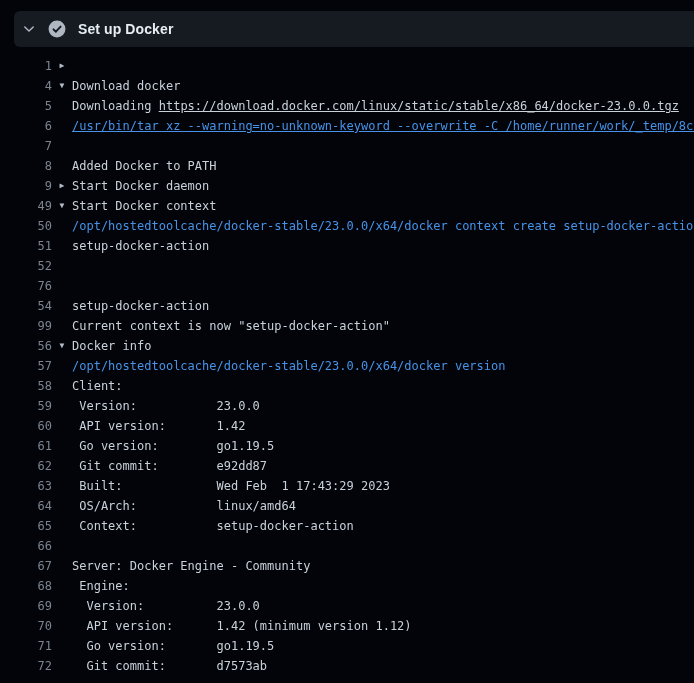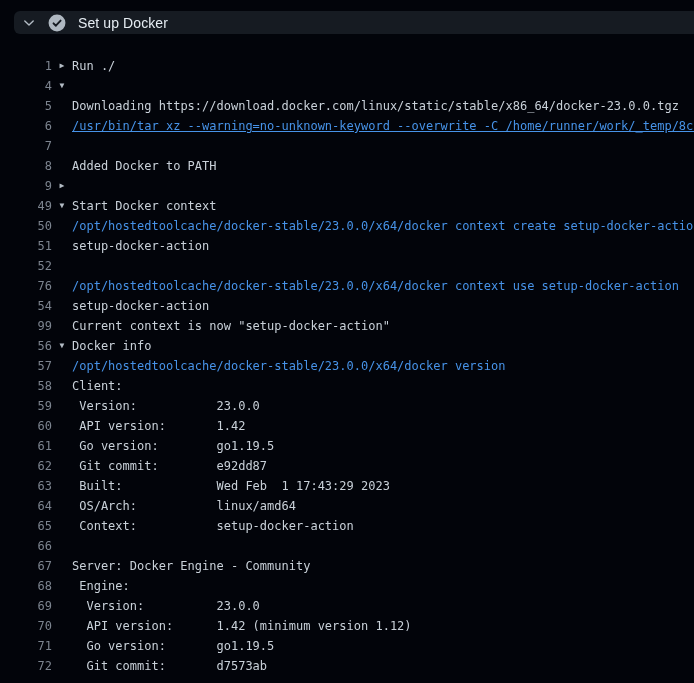--- a/index.html
+++ b/index.html
@@ -3,43 +3,43 @@
 <meta charset="utf-8">
 <style>
   html,body{margin:0;padding:0;}
   body{
     width:694px;height:683px;overflow:hidden;position:relative;
     background:#02040a;
     font-family:"Liberation Sans", sans-serif;
   }
   
   .step-header{
-    position:absolute;left:14px;top:11px;right:0;height:23px;
+    position:absolute;left:14px;top:11px;right:0;height:36px;
     background:#161b22;border-radius:6px 0 0 6px;
-    display:flex;align-items:center;cursor:pointer;
+    display:flex;align-items:center;cursor:pointer;font-weight:bold;
   }
   .chev-box{width:30px;display:flex;align-items:center;justify-content:center;flex:none;}
   .status-box{width:26px;display:flex;align-items:center;justify-content:center;flex:none;}
   .step-title{color:#e6edf3;font-size:14px;margin-left:8px;letter-spacing:.1px;}
   
   .log{
     position:absolute;left:0;top:43px;right:0;bottom:0;
     padding-top:13px;
     font-family:"DejaVu Sans Mono", monospace;
     font-size:12px;line-height:20px;
   }
   .row{display:flex;height:20px;white-space:pre;align-items:stretch;}
   .num{
     width:52px;flex:none;text-align:right;color:#7d8590;cursor:pointer;
   }
   .gutter{width:20px;flex:none;display:flex;align-items:center;justify-content:center;}
   .arrow{font-size:8px;color:#b3bcc5;cursor:pointer;line-height:1;}
   .content{flex:1;min-width:0;overflow:hidden;color:#c9d1d9;}
   .seg-plain{color:#c9d1d9;}
-  .seg-link{color:#c9d1d9;cursor:pointer;}
+  .seg-link{color:#c9d1d9;text-decoration:underline;cursor:pointer;}
   .seg-cmd{color:#4793e8;}
   .seg-cmdlink{color:#4793e8;text-decoration:underline;cursor:pointer;}
 </style>
 </head>
 <body>
 
 <div class="step-header">
   <span class="chev-box">
     <svg width="14" height="14" viewBox="0 0 16 16" fill="none">
       <path d="M3.2 5.8 L8 10.4 L12.8 5.8" stroke="#b3bcc5" stroke-width="1.6" stroke-linecap="round" stroke-linejoin="round"></path>
@@ -48,32 +48,32 @@
   <span class="status-box">
     <svg width="18" height="18" viewBox="0 0 16 16">
       <circle cx="8" cy="8" r="7.5" fill="#afb8c1"></circle>
       <path d="M4.9 8.3 L7.0 10.4 L11.2 5.9" stroke="#161b22" stroke-width="1.7" fill="none" stroke-linecap="round" stroke-linejoin="round"></path>
     </svg>
   </span>
   <span class="step-title">Set up Docker</span>
 </div>
 
 <div class="log">
-    <div class="row"><span class="num">1</span><span class="gutter"><span class="arrow">▶</span></span><span class="content"><span class="seg-plain">Run ./</span></span></div>
-    <div class="row"><span class="num">4</span><span class="gutter"><span class="arrow">▼</span></span></div>
+    <div class="row"><span class="num">1</span><span class="gutter"><span class="arrow">▶</span></span></div>
+    <div class="row"><span class="num">4</span><span class="gutter"><span class="arrow">▼</span></span><span class="content"><span class="seg-plain">Download docker</span></span></div>
     <div class="row"><span class="num">5</span><span class="gutter"></span><span class="content"><span class="seg-plain">Downloading </span><span class="seg-link">https://download.docker.com/linux/static/stable/x86_64/docker-23.0.0.tgz</span></span></div>
     <div class="row"><span class="num">6</span><span class="gutter"></span><span class="content"><span class="seg-cmdlink">/usr/bin/tar xz --warning=no-unknown-keyword --overwrite -C /home/runner/work/_temp/8c91</span></span></div>
     <div class="row"><span class="num">7</span><span class="gutter"></span></div>
     <div class="row"><span class="num">8</span><span class="gutter"></span><span class="content"><span class="seg-plain">Added Docker to PATH</span></span></div>
-    <div class="row"><span class="num">9</span><span class="gutter"><span class="arrow">▶</span></span></div>
+    <div class="row"><span class="num">9</span><span class="gutter"><span class="arrow">▶</span></span><span class="content"><span class="seg-plain">Start Docker daemon</span></span></div>
     <div class="row"><span class="num">49</span><span class="gutter"><span class="arrow">▼</span></span><span class="content"><span class="seg-plain">Start Docker context</span></span></div>
     <div class="row"><span class="num">50</span><span class="gutter"></span><span class="content"><span class="seg-cmd">/opt/hostedtoolcache/docker-stable/23.0.0/x64/docker context create setup-docker-action</span></span></div>
     <div class="row"><span class="num">51</span><span class="gutter"></span><span class="content"><span class="seg-plain">setup-docker-action</span></span></div>
     <div class="row"><span class="num">52</span><span class="gutter"></span></div>
-    <div class="row"><span class="num">76</span><span class="gutter"></span><span class="content"><span class="seg-cmd">/opt/hostedtoolcache/docker-stable/23.0.0/x64/docker context use setup-docker-action</span></span></div>
+    <div class="row"><span class="num">76</span><span class="gutter"></span></div>
     <div class="row"><span class="num">54</span><span class="gutter"></span><span class="content"><span class="seg-plain">setup-docker-action</span></span></div>
     <div class="row"><span class="num">99</span><span class="gutter"></span><span class="content"><span class="seg-plain">Current context is now "setup-docker-action"</span></span></div>
     <div class="row"><span class="num">56</span><span class="gutter"><span class="arrow">▼</span></span><span class="content"><span class="seg-plain">Docker info</span></span></div>
     <div class="row"><span class="num">57</span><span class="gutter"></span><span class="content"><span class="seg-cmd">/opt/hostedtoolcache/docker-stable/23.0.0/x64/docker version</span></span></div>
     <div class="row"><span class="num">58</span><span class="gutter"></span><span class="content"><span class="seg-plain">Client:</span></span></div>
     <div class="row"><span class="num">59</span><span class="gutter"></span><span class="content"><span class="seg-plain"> Version:           23.0.0</span></span></div>
     <div class="row"><span class="num">60</span><span class="gutter"></span><span class="content"><span class="seg-plain"> API version:       1.42</span></span></div>
     <div class="row"><span class="num">61</span><span class="gutter"></span><span class="content"><span class="seg-plain"> Go version:        go1.19.5</span></span></div>
     <div class="row"><span class="num">62</span><span class="gutter"></span><span class="content"><span class="seg-plain"> Git commit:        e92dd87</span></span></div>
     <div class="row"><span class="num">63</span><span class="gutter"></span><span class="content"><span class="seg-plain"> Built:             Wed Feb  1 17:43:29 2023</span></span></div>

